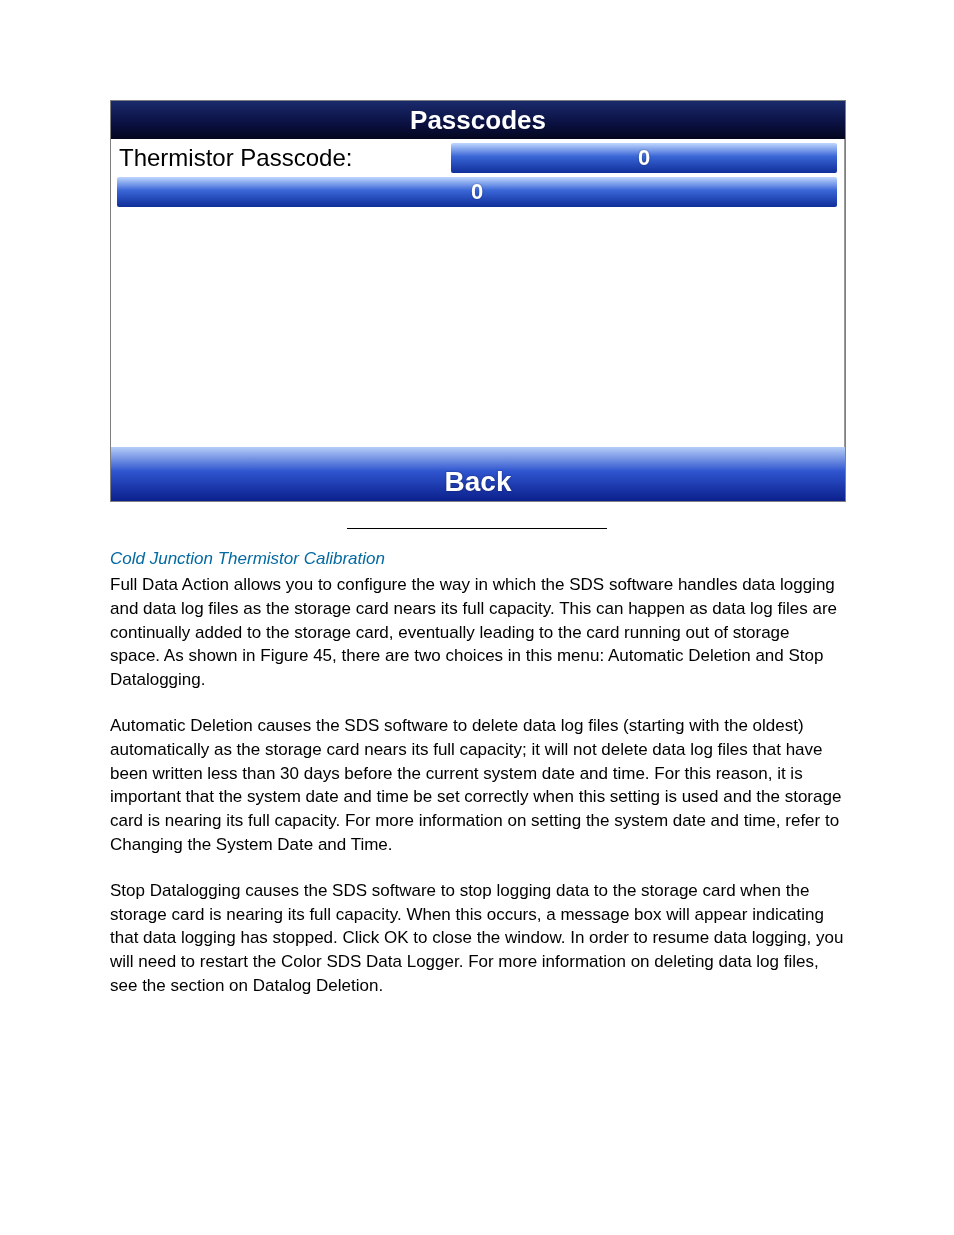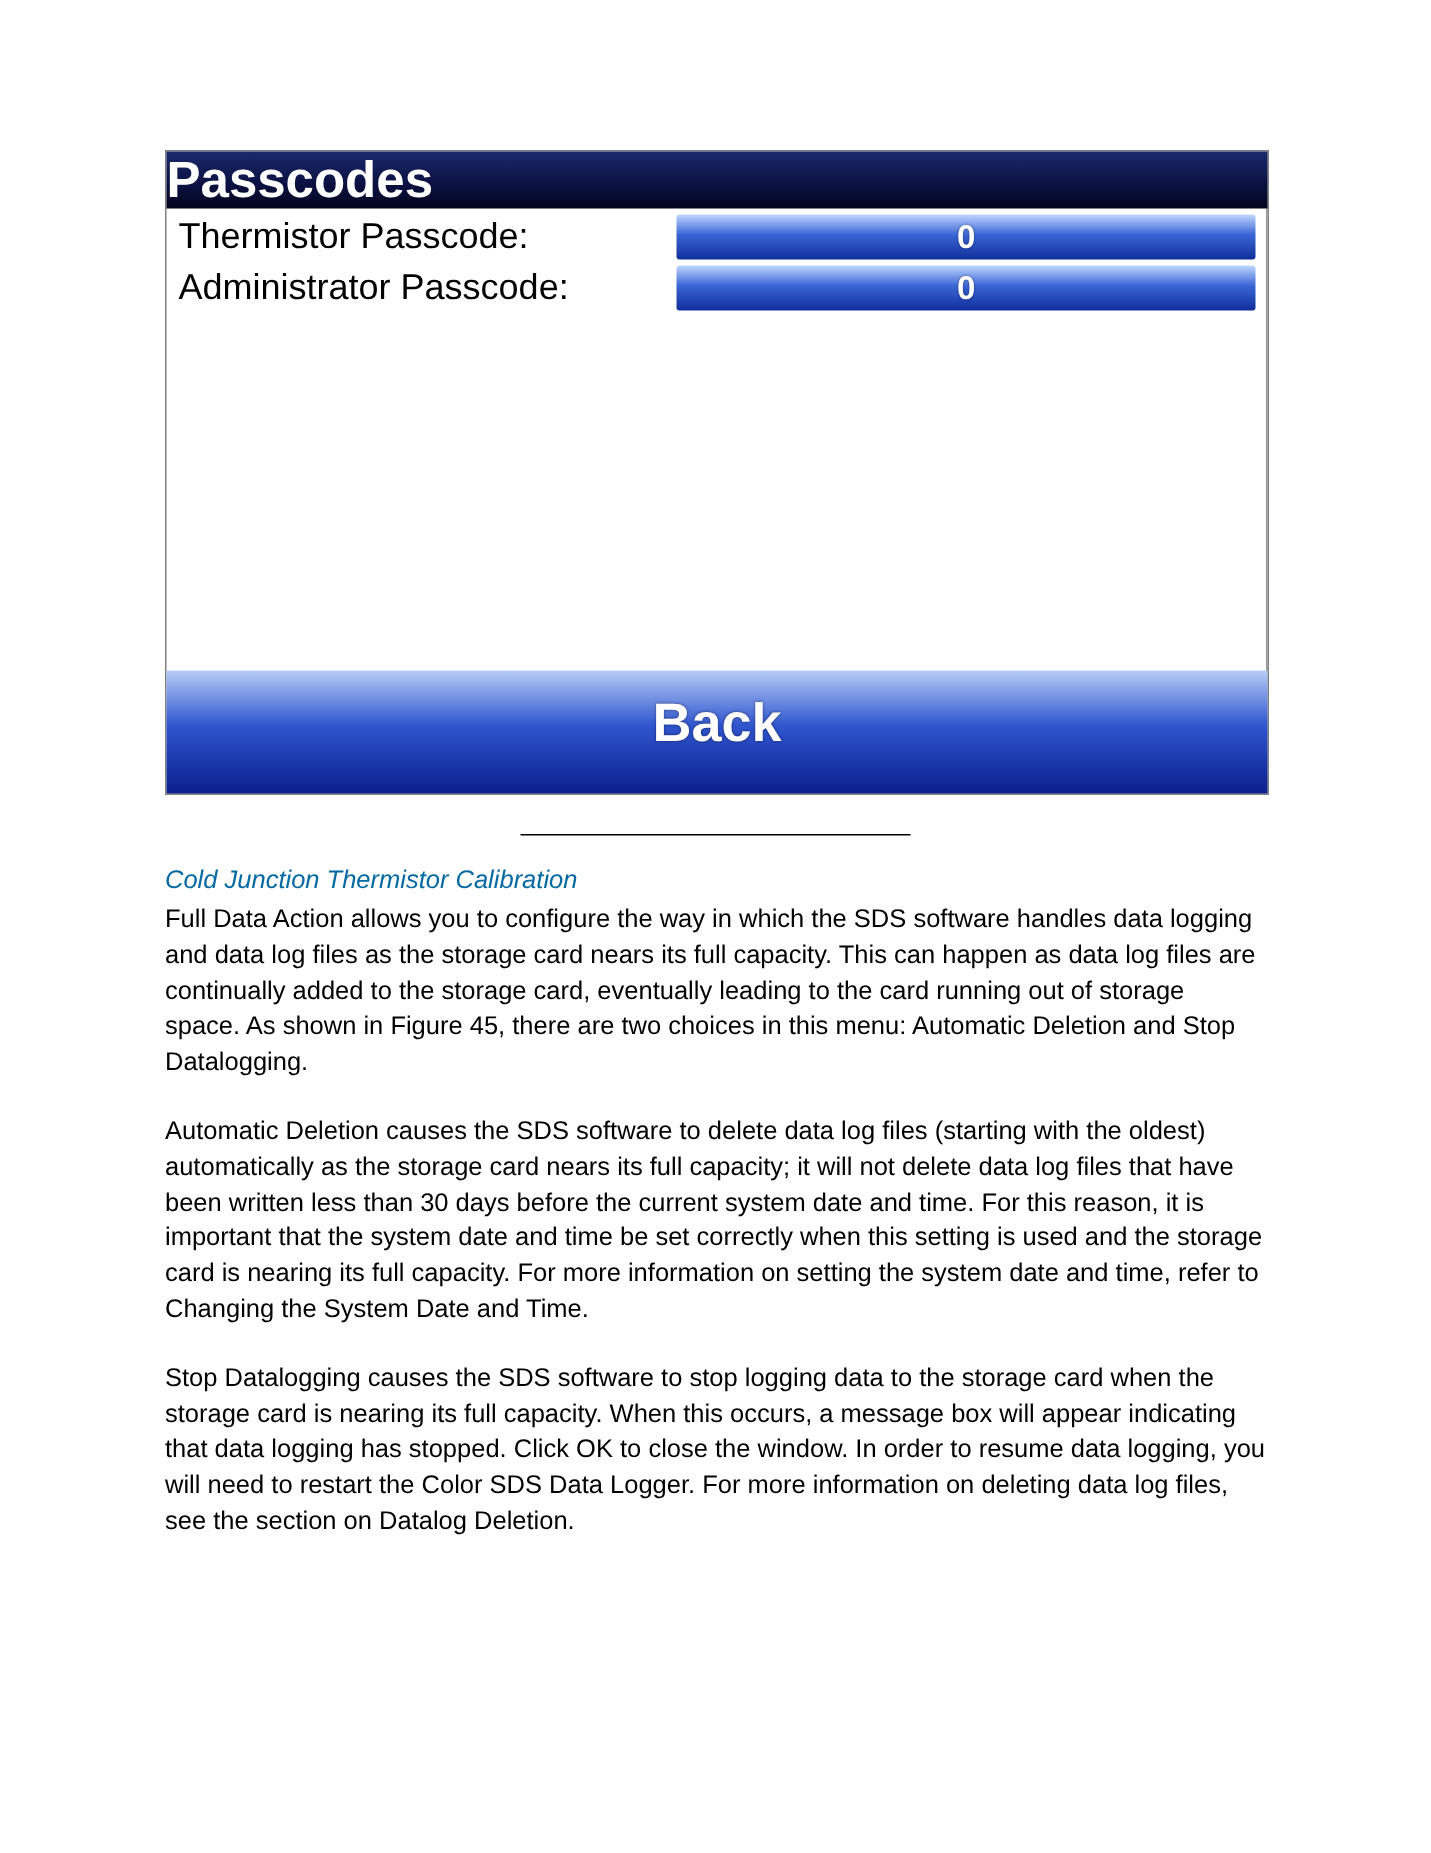--- a/index.html
+++ b/index.html
@@ -16,21 +16,22 @@
     width: 100%;
     border: 1px solid #808080;
     box-shadow: inset 1px 1px 0 #fff, inset -1px -1px 0 #999;
     background: #ffffff;
     position: relative;
   }
   .panel-header {
     height: 38px;
     background: linear-gradient(to bottom, #1a2a6c 0%, #0a1040 60%, #04061e 100%);
     color: #ffffff;
-    font-size: 34px;
+    text-align: center;
+    font-size: 26px;
     font-weight: 600;
     line-height: 38px;
     font-family: "Segoe UI", Tahoma, sans-serif;
   }
   .panel-body {
     height: 300px;
     padding: 4px 6px;
   }
   .row {
     display: flex;
@@ -50,25 +51,25 @@
     color: #ffffff;
     text-align: center;
     font-size: 22px;
     font-weight: bold;
     line-height: 30px;
     border-radius: 2px;
     margin-right: 2px;
     text-shadow: 0 0 2px rgba(0,0,0,0.4);
   }
   .panel-footer {
-    height: 82px;
+    height: 54px;
     background: linear-gradient(to bottom, #b6cdf7 0%, #2f55cf 45%, #0b1f8c 100%);
     color: #ffffff;
     text-align: center;
-    font-size: 36px;
+    font-size: 28px;
     font-weight: 600;
     line-height: 70px;
     text-shadow: 0 0 2px rgba(0,0,0,0.5);
     cursor: pointer;
   }
   .hr {
     width: 260px;
     margin: 26px auto 20px auto;
     border: none;
     border-top: 1px solid #000;
@@ -92,21 +93,20 @@
 <div class="page">
 
   <div class="panel">
     <div class="panel-header">Passcodes</div>
     <div class="panel-body">
       <div class="row">
         <div class="row-label">Thermistor Passcode:</div>
         <div class="row-value">0</div>
       </div>
       <div class="row">
-        <div class="row-label">Administrator Passcode:</div>
         <div class="row-value">0</div>
       </div>
     </div>
     <div class="panel-footer">Back</div>
   </div>
 
   <hr class="hr">
 
   <div class="section-heading">Cold Junction Thermistor Calibration</div>
 

